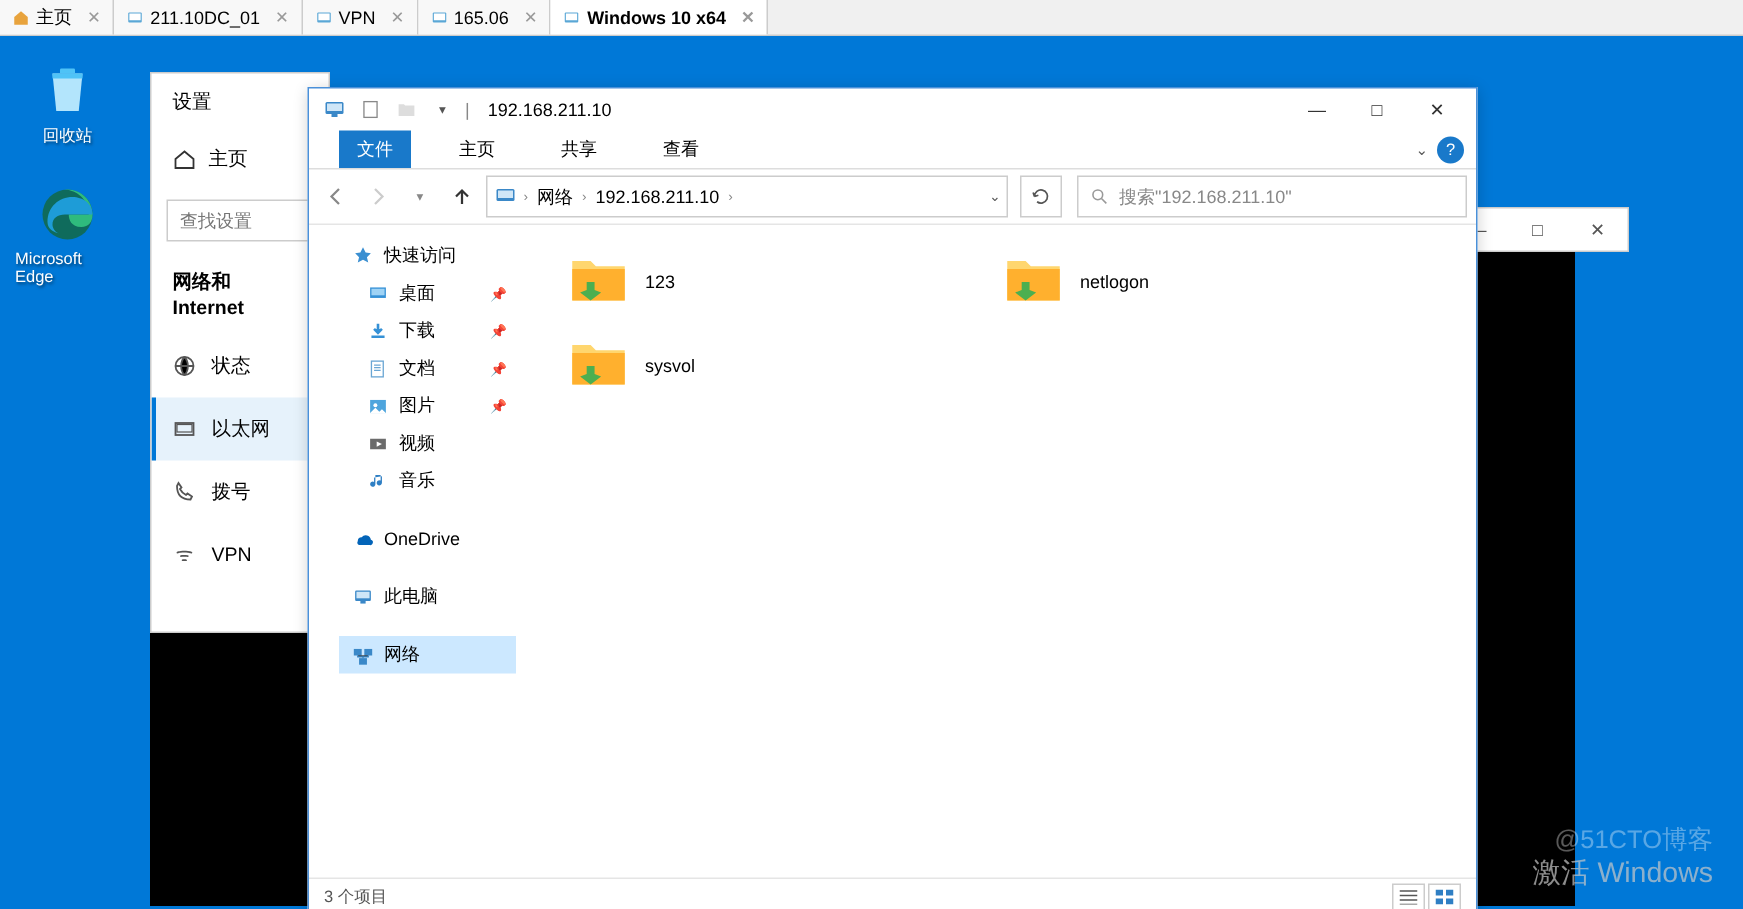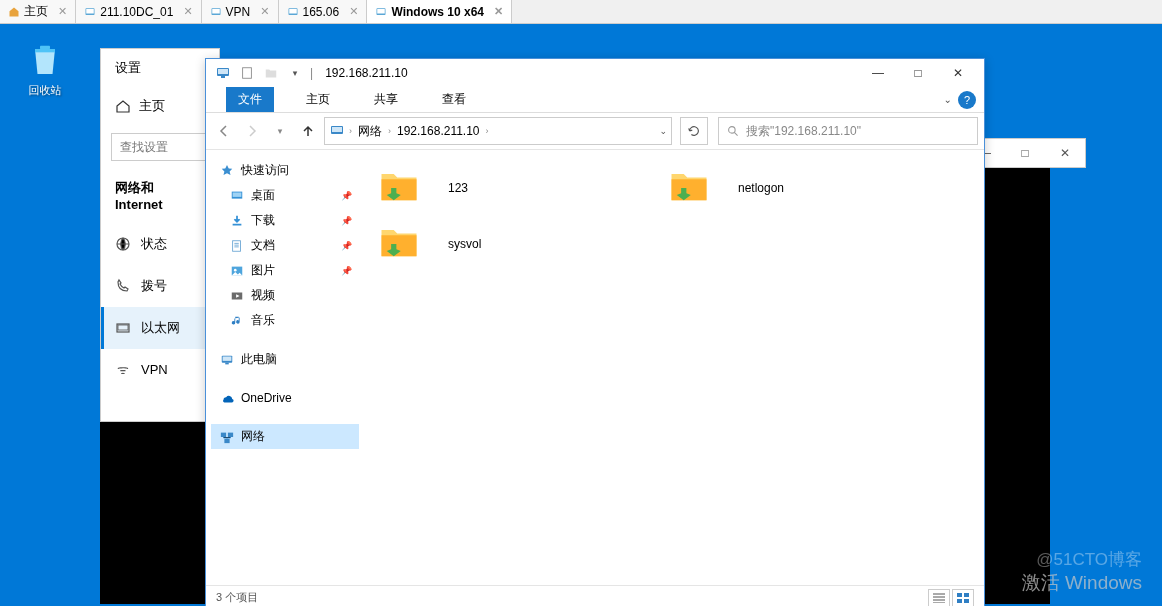--- a/index.html
+++ b/index.html
@@ -51,30 +51,30 @@
     .navbar { display: flex; align-items: center; height: 36px; padding: 4px 6px; gap: 4px; }
     .nav-btn { width: 24px; height: 24px; display: flex; align-items: center; justify-content: center; color: #888; cursor: pointer; }
     .nav-btn.enabled { color: #333; }
     .address-bar { flex: 1; height: 28px; border: 1px solid #ccc; display: flex; align-items: center; padding: 0 4px; font-size: 12px; gap: 4px; }
     .address-bar .crumb { padding: 0 2px; cursor: pointer; }
     .address-bar .sep { color: #888; font-size: 9px; }
     .refresh-btn { width: 28px; height: 28px; border: 1px solid #ccc; display: flex; align-items: center; justify-content: center; cursor: pointer; margin-left: 4px; }
     .search-box { width: 260px; height: 28px; border: 1px solid #ccc; display: flex; align-items: center; padding: 0 8px; font-size: 12px; color: #888; gap: 6px; margin-left: 6px; }
     
     .explorer-body { flex: 1; display: flex; border-top: 1px solid #e5e5e5; overflow: hidden; }
-    .nav-pane { width: 158px; padding: 8px 5px; font-size: 12px; overflow: auto; }
+    .nav-pane { width: 158px; padding: 8px 20px; font-size: 12px; overflow: auto; }
     .nav-section { margin-bottom: 14px; }
     .nav-node { display: flex; align-items: center; gap: 6px; padding: 4px 8px 4px 18px; cursor: pointer; position: relative; }
     .nav-node.root { padding-left: 8px; font-weight: 500; }
     .nav-node.selected { background: #cce8ff; }
     .nav-node .pin { position: absolute; right: 6px; color: #888; font-size: 9px; }
     .node-icon { width: 16px; height: 16px; display: inline-flex; align-items: center; justify-content: center; }
     
     .content-pane { flex: 1; padding: 10px; display: flex; flex-wrap: wrap; align-content: flex-start; column-gap: 90px; }
-    .folder-item { display: flex; align-items: center; gap: 28px; width: 200px; height: 56px; padding: 4px; cursor: pointer; font-size: 12px; }
+    .folder-item { display: flex; align-items: center; gap: 10px; width: 200px; height: 56px; padding: 4px; cursor: pointer; font-size: 12px; }
     .share-icon { width: 42px; height: 42px; position: relative; }
     
     .status-bar { height: 24px; border-top: 1px solid #e5e5e5; display: flex; align-items: center; padding: 0 10px; font-size: 11px; color: #555; }
     .status-bar .spacer { flex: 1; }
     .view-btn { width: 22px; height: 18px; border: 1px solid #ccc; margin-left: 2px; display: flex; align-items: center; justify-content: center; }
     
     .watermark { position: absolute; right: 20px; bottom: 10px; color: rgba(255,255,255,0.6); font-size: 14px; text-align: right; line-height: 1.3; }
     .watermark .cto { color: rgba(255,255,255,0.35); font-size: 17px; }
     .activate { color: rgba(200,200,200,0.7); font-size: 19px; }
     
@@ -142,20 +142,30 @@
     <div class="desktop-icon">
       <div class="ico">
           <svg viewBox="0 0 48 48">
             <path fill="#b3e5fc" d="M12 12h24l-3 30H15z"></path>
             <path fill="#4fc3f7" d="M12 12h24v4H12z"></path>
             <rect fill="#4fc3f7" x="18" y="8" width="12" height="4" rx="1"></rect>
           </svg>
         </div>
       <span>回收站</span>
     </div>
+    <div class="desktop-icon">
+      <div class="ico">
+          <svg viewBox="0 0 48 48">
+            <circle cx="24" cy="24" r="20" fill="#0f6b5c"></circle>
+            <path fill="#33c481" d="M24 4c11 0 20 9 20 20 0 6-3 10-9 10-8 0-10-6-10-10h16c0-11-9-20-20-20z" opacity="0.9"></path>
+            <path fill="#1e9cd7" d="M8 30c0-12 9-20 20-20 8 0 16 5 16 14H22c-6 0-10 3-10 8 0 3 2 6 5 7-5-1-9-4-9-9z"></path>
+          </svg>
+        </div>
+      <span>Microsoft Edge</span>
+    </div>
   </div>
 
   <div class="terminal-bg"></div>
   <div class="terminal-chrome">
     <div class="wbtn">—</div>
     <div class="wbtn">□</div>
     <div class="wbtn">✕</div>
   </div>
 
   <div class="settings-window">
@@ -172,36 +182,36 @@
     <div class="settings-section-title">网络和 Internet</div>
     <div class="settings-nav-item">
       <span class="nav-icon">
           <svg width="16" height="16" viewBox="0 0 16 16">
             <circle cx="8" cy="8" r="6" fill="none" stroke="#555" stroke-width="1.2"></circle>
             <path stroke="#555" stroke-width="1.2" d="M2 8h12M8 2c3 3 3 9 0 12M8 2c-3 3-3 9 0 12"></path>
           </svg>
         </span>
       <span>状态</span>
     </div>
+    <div class="settings-nav-item active">
+      <span class="nav-icon">
+          <svg width="16" height="16" viewBox="0 0 16 16">
+            <rect x="2" y="4" width="12" height="8" fill="none" stroke="#555" stroke-width="1.2"></rect>
+            <rect x="3" y="5" width="10" height="5" fill="none" stroke="#555" stroke-width="0.8"></rect>
+          </svg>
+        </span>
+      <span>以太网</span>
+    </div>
     <div class="settings-nav-item">
       <span class="nav-icon">
           <svg width="16" height="16" viewBox="0 0 16 16">
             <path fill="none" stroke="#555" stroke-width="1.2" d="M3 4c0 6 3 9 9 9l1-2-3-2-1 1c-2-1-3-2-4-4l1-1-2-3z"></path>
           </svg>
         </span>
       <span>拨号</span>
-    </div>
-    <div class="settings-nav-item active">
-      <span class="nav-icon">
-          <svg width="16" height="16" viewBox="0 0 16 16">
-            <rect x="2" y="4" width="12" height="8" fill="none" stroke="#555" stroke-width="1.2"></rect>
-            <rect x="3" y="5" width="10" height="5" fill="none" stroke="#555" stroke-width="0.8"></rect>
-          </svg>
-        </span>
-      <span>以太网</span>
     </div>
     <div class="settings-nav-item">
       <span class="nav-icon">ᯤ</span>
       <span>VPN</span>
     </div>
   </div>
 
   <div class="explorer">
     <div class="explorer-titlebar">
       <div class="qat">
@@ -357,36 +367,36 @@
                   <path fill="#2f7fc4" d="M6 3v7a2 2 0 1 1-1-1.7V5l6-1v5a2 2 0 1 1-1-1.7V3z"></path>
                 </svg>
               </span>
             <span>音乐</span>
           </div>
         </div>
         <div class="nav-section">
           <div class="nav-node root">
             <span class="node-icon">
                 <svg width="14" height="14" viewBox="0 0 16 16">
+                  <path fill="#0364b8" d="M4 10a3 3 0 0 1 3-3 4 4 0 0 1 7 2 2 2 0 0 1-1 4H5a2 2 0 0 1-1-3z"></path>
+                </svg>
+              </span>
+            <span>OneDrive</span>
+          </div>
+        </div>
+        <div class="nav-section">
+          <div class="nav-node root">
+            <span class="node-icon">
+                <svg width="14" height="14" viewBox="0 0 16 16">
                   <rect fill="#3a88c8" x="2" y="3" width="12" height="8" rx="1"></rect>
                   <rect fill="#cfe6f7" x="3" y="4" width="10" height="5"></rect>
                   <rect fill="#3a88c8" x="6" y="11" width="4" height="2"></rect>
                 </svg>
               </span>
             <span>此电脑</span>
-          </div>
-        </div>
-        <div class="nav-section">
-          <div class="nav-node root">
-            <span class="node-icon">
-                <svg width="14" height="14" viewBox="0 0 16 16">
-                  <path fill="#0364b8" d="M4 10a3 3 0 0 1 3-3 4 4 0 0 1 7 2 2 2 0 0 1-1 4H5a2 2 0 0 1-1-3z"></path>
-                </svg>
-              </span>
-            <span>OneDrive</span>
           </div>
         </div>
         <div class="nav-section">
           <div class="nav-node root selected">
             <span class="node-icon">
                 <svg width="14" height="14" viewBox="0 0 16 16">
                   <rect fill="#3a88c8" x="1" y="3" width="6" height="5"></rect>
                   <rect fill="#3a88c8" x="9" y="3" width="6" height="5"></rect>
                   <rect fill="#3a88c8" x="5" y="10" width="6" height="5"></rect>
                   <path stroke="#3a88c8" d="M4 8v1h8V8M8 9v1"></path>

